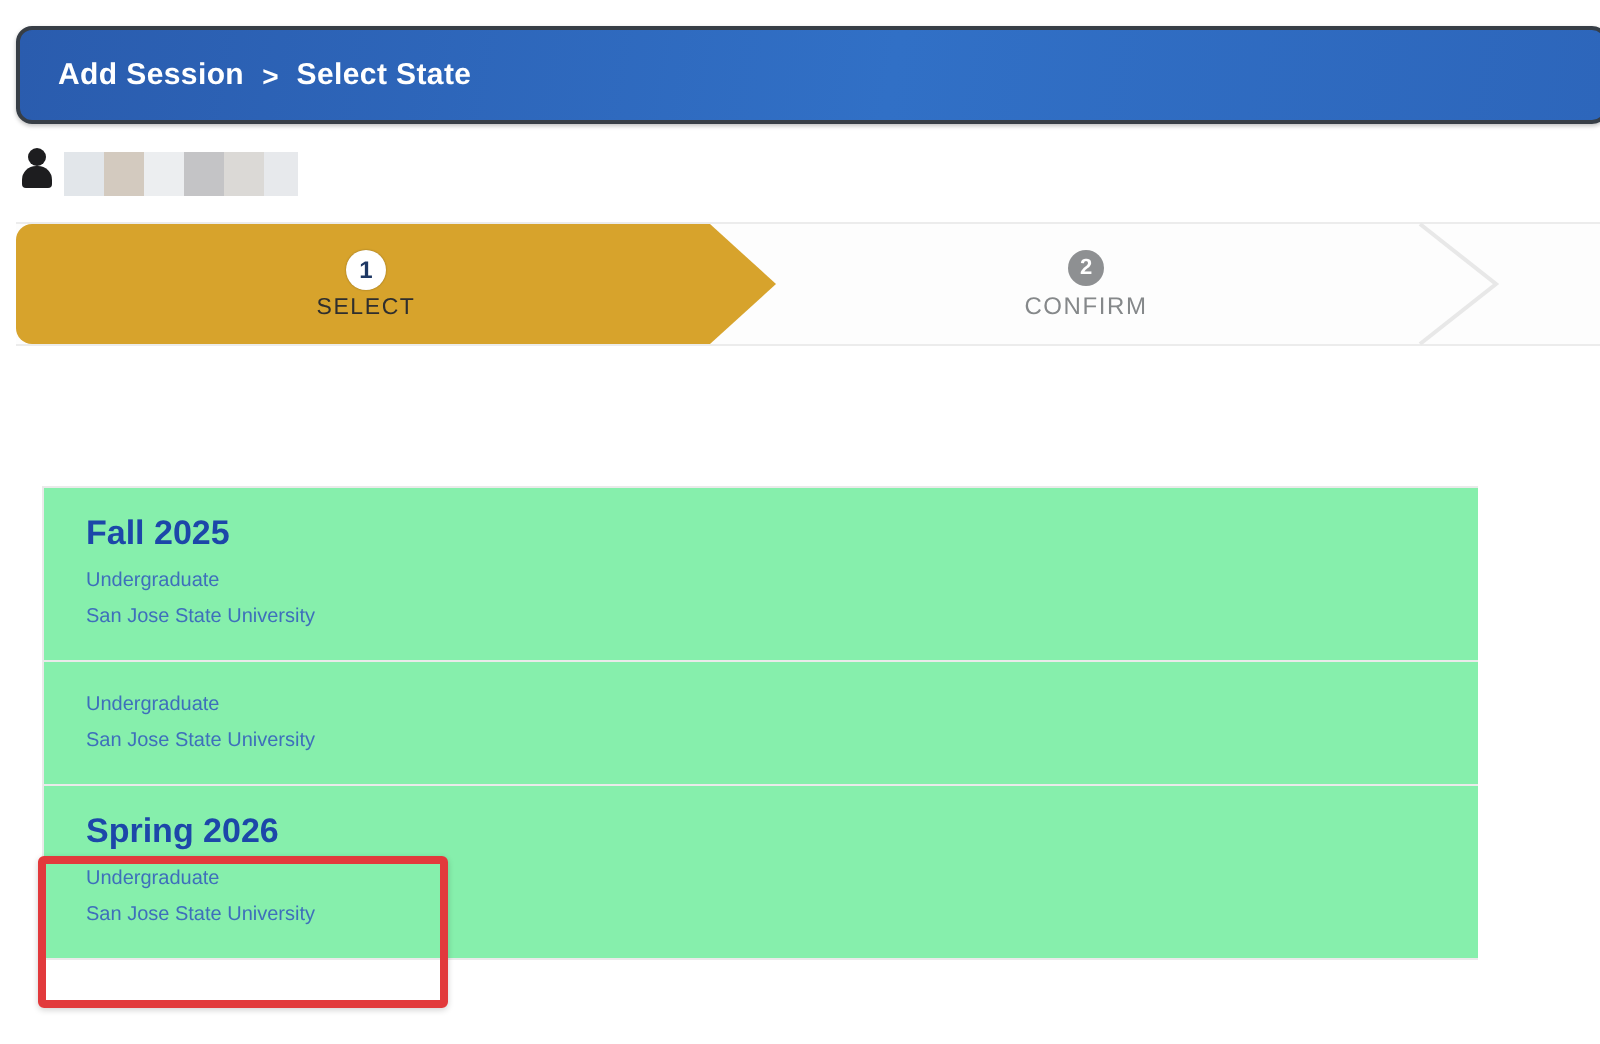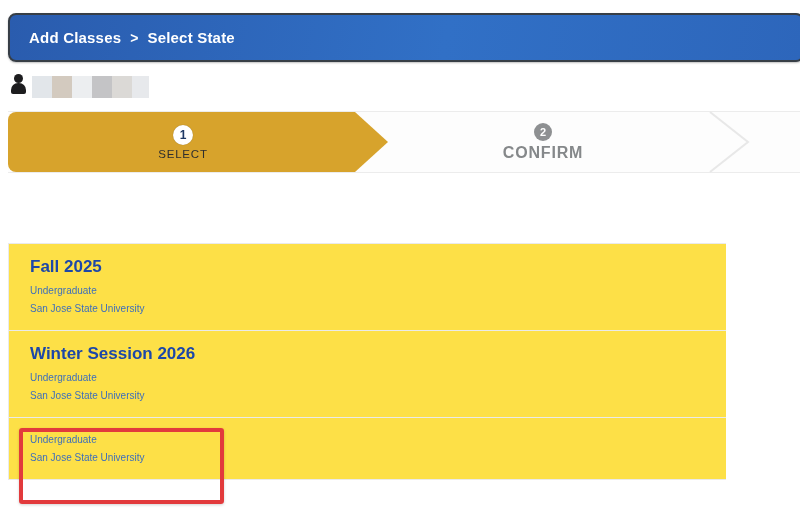--- a/index.html
+++ b/index.html
@@ -47,48 +47,48 @@
   }
   .step-1{left:8px;width:350px;}
   .step-2{left:463px;width:160px;}
   .step-circle{
     border-radius:50%;display:flex;align-items:center;justify-content:center;
     font-weight:bold;
   }
   .step-1 .step-circle{width:20px;height:20px;background:#ffffff;color:#1f3864;font-size:12px;box-shadow:0 0 1px rgba(0,0,0,0.35);}
   .step-2 .step-circle{width:18px;height:18px;background:#8e9092;color:#ffffff;font-size:11px;}
   .step-1 .step-label{font-size:11.5px;font-weight:normal;letter-spacing:0.8px;color:#2e2e2e;}
-  .step-2 .step-label{font-size:16px;font-weight:bold;letter-spacing:0.8px;color:#85888a;}
+  .step-2 .step-label{font-size:12px;font-weight:normal;letter-spacing:0.8px;color:#85888a;}
   .next-chevron{position:absolute;left:706px;top:111px;}
 
   
   .term-list{
-    position:absolute;left:8px;top:243px;width:718px;box-sizing:border-box;
-    border-top:1px solid #eaeaea;border-left:1px solid #eaeaea;background:#fde047;
+    position:absolute;left:21px;top:243px;width:718px;box-sizing:border-box;
+    border-top:1px solid #eaeaea;border-left:1px solid #eaeaea;background:#86efac;
   }
   .term-row{
     box-sizing:border-box;border-bottom:1px solid #eaeaea;
     padding:13px 0 12px 21px;cursor:pointer;
   }
   .term-name{font-size:17px;font-weight:bold;color:#1c47a9;margin:0 0 5px 0;line-height:20px;}
   .term-sub{font-size:10px;color:#3e6fbb;line-height:18px;}
 
   
   .highlight-box{
     position:absolute;left:19px;top:428px;width:205px;height:76px;box-sizing:border-box;
     border:4px solid #e23a3c;border-radius:3px;
     box-shadow:0 1px 3px rgba(0,0,0,0.18);
     pointer-events:none;
   }
 </style>
 </head>
 <body>
 
 <div class="header-bar">
-  <span class="crumb">Add Classes</span>
+  <span class="crumb">Add Session</span>
   <span class="sep">&gt;</span>
   <span class="crumb">Select State</span>
 </div>
 
 <div class="user-row">
   <span class="person-icon">
     <span class="head"></span>
       <span class="body"></span>
   </span>
   <span class="redacted">
@@ -120,25 +120,25 @@
 
 <div class="term-list">
 
   <div class="term-row">
     <div class="term-name">Fall 2025</div>
     <div class="term-sub">Undergraduate</div>
     <div class="term-sub">San Jose State University</div>
   </div>
 
   <div class="term-row">
-    <div class="term-name">Winter Session 2026</div>
     <div class="term-sub">Undergraduate</div>
     <div class="term-sub">San Jose State University</div>
   </div>
 
   <div class="term-row">
+    <div class="term-name">Spring 2026</div>
     <div class="term-sub">Undergraduate</div>
     <div class="term-sub">San Jose State University</div>
   </div>
 
 </div>
 
 <div class="highlight-box"></div>
 
 </body></html>

